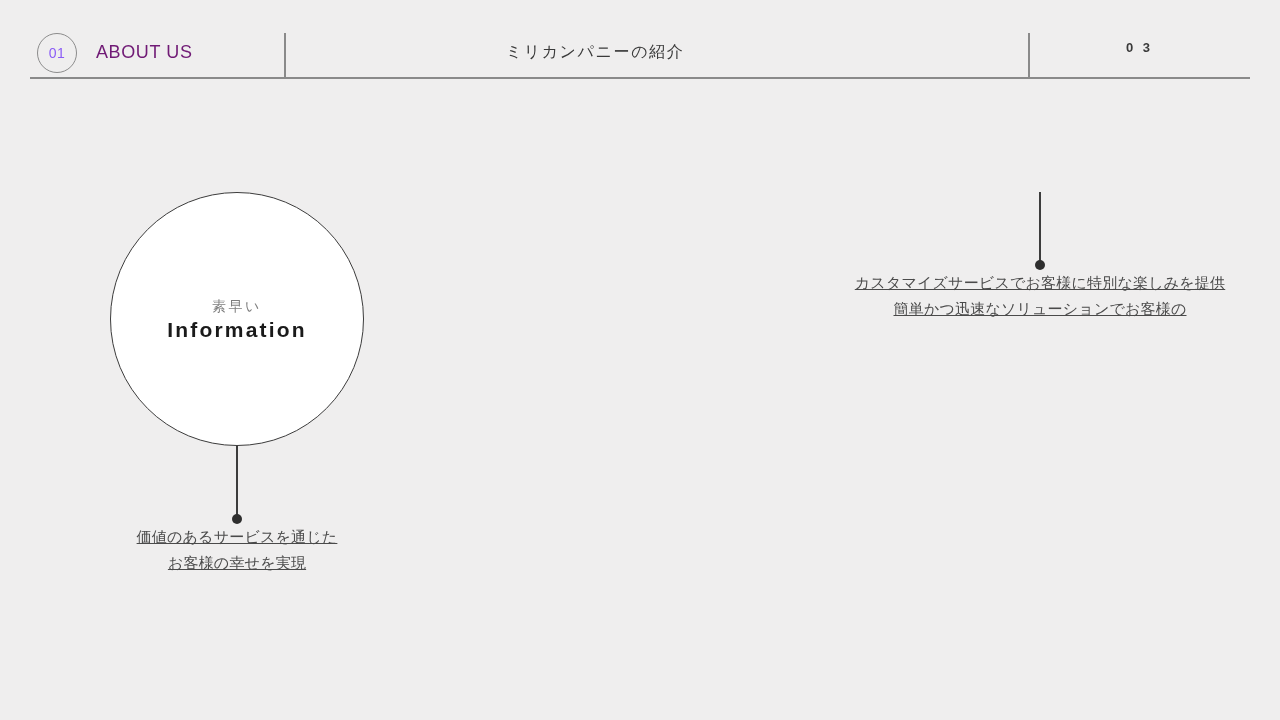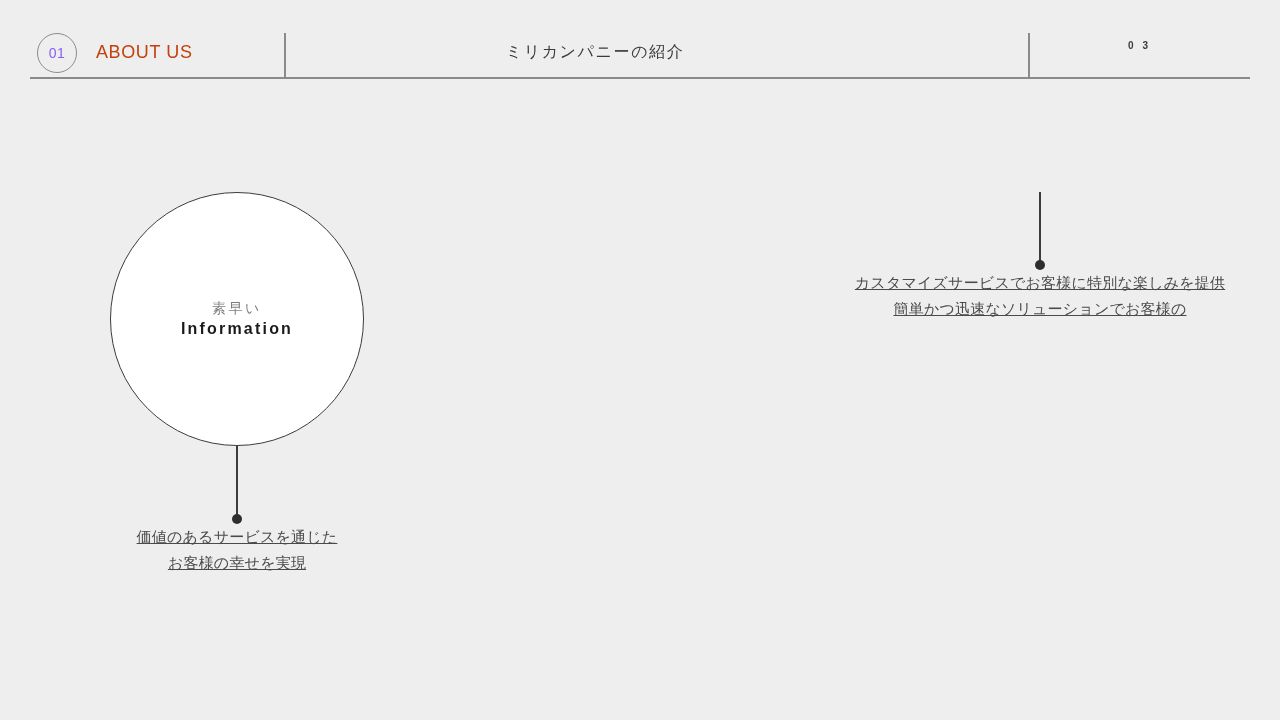--- a/index.html
+++ b/index.html
@@ -58,21 +58,21 @@
     color: #8b5cf6;
     letter-spacing: 0.5px;
   }
 
   .section-title {
     position: absolute;
     left: 96px;
     top: 42px;
     font-size: 18px;
     letter-spacing: 0.6px;
-    color: #c2410c;
+    color: #701a75;
     white-space: nowrap;
   }
 
   .header-center {
     position: absolute;
     left: 285px;
     top: 42px;
     width: 620px;
     text-align: center;
     font-size: 16px;
@@ -80,21 +80,21 @@
     color: #3a3a3a;
     white-space: nowrap;
   }
 
   .page-number {
     position: absolute;
     left: 1029px;
     top: 40px;
     width: 221px;
     text-align: center;
-    font-size: 10px;
+    font-size: 13px;
     font-weight: bold;
     letter-spacing: 3px;
     color: #3a3a3a;
   }
 
   
   .columns {
     position: absolute;
     left: 0;
     top: 0;
@@ -126,21 +126,21 @@
     justify-content: center;
   }
   .circle-sub {
     font-size: 14px;
     letter-spacing: 2.5px;
     color: #7d7d7d;
     margin-bottom: 6px;
     line-height: 1;
   }
   .circle-title {
-    font-size: 16px;
+    font-size: 21px;
     font-weight: bold;
     letter-spacing: 2.2px;
     color: #1a1a1a;
     line-height: 1;
   }
 
   .connector {
     position: relative;
     width: 100%;
     height: 78px;

